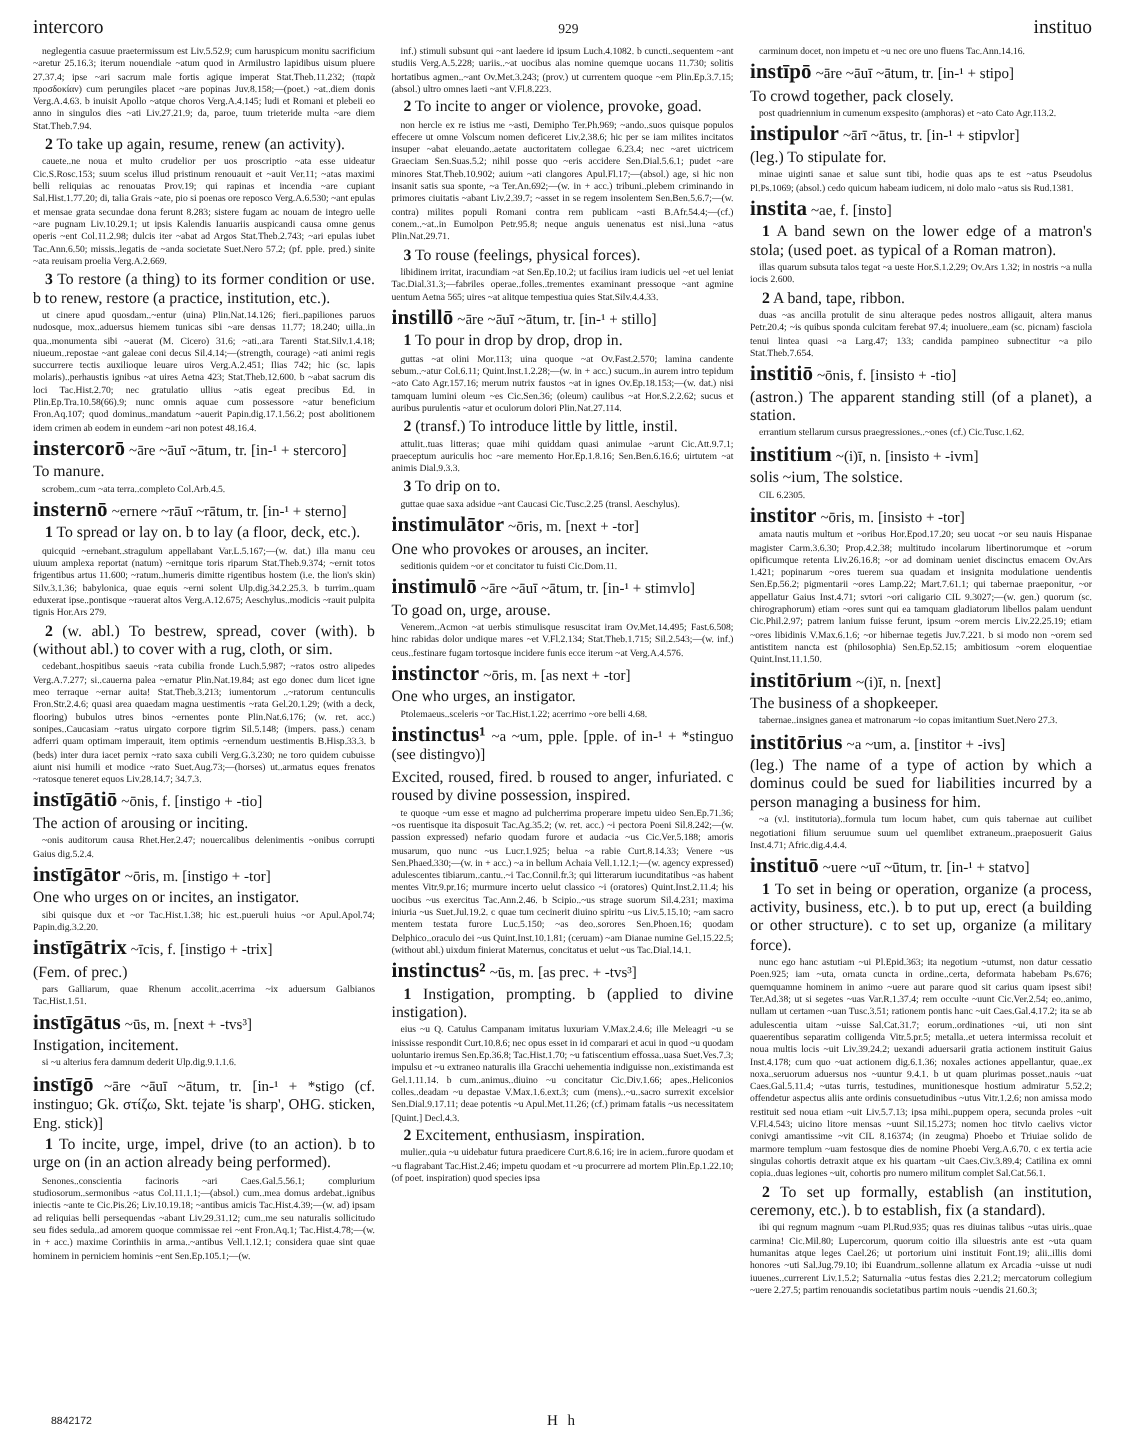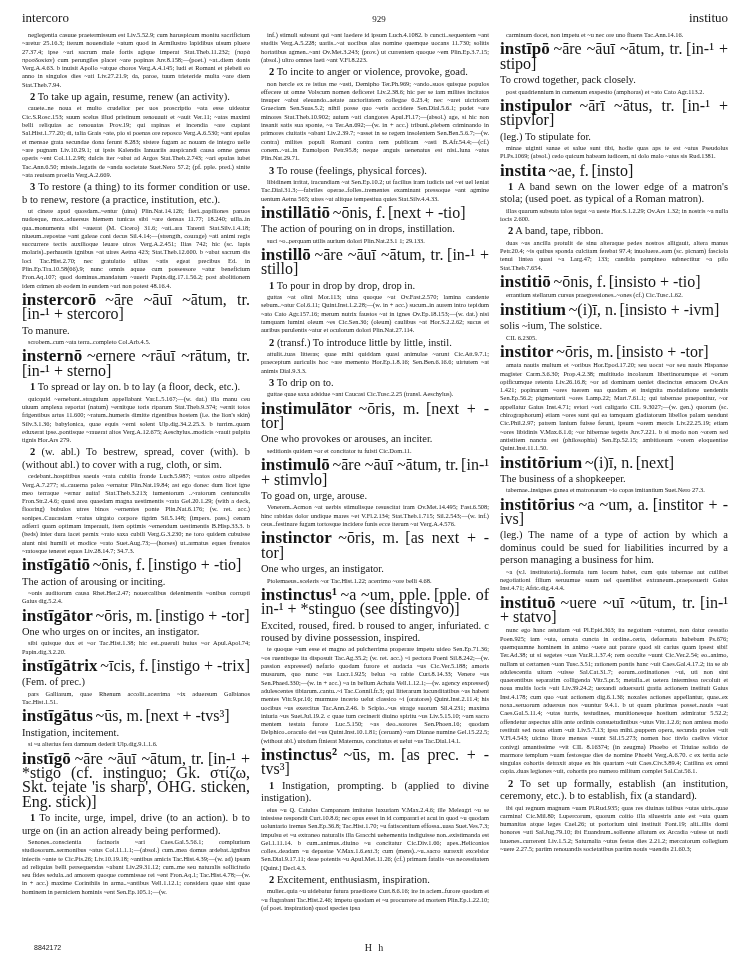--- a/index.html
+++ b/index.html
@@ -13,22 +13,22 @@
   }
   .rh-word { font-weight: normal; font-size: 13px; }
   .rh-page { font-size: 9px; }
   .columns {
     position: absolute; top: 30px; left: 22px; width: 706px;
     display: flex; justify-content: space-between;
   }
   .col { width: 228px; }
   .entry { margin: 0 0 4px 0; }
   .hw-line { font-size: 10.5px; line-height: 12.4px; text-align: justify; }
-  .hw { font-weight: bold; font-size: 17px; letter-spacing: 0.1px; }
-  .gram { font-size: 16px; }
+  .hw { font-weight: bold; font-size: 14px; letter-spacing: 0.1px; }
+  .gram { font-size: 10px; }
   .sense { font-size: 10.5px; line-height: 12.4px; text-align: justify; margin-top: 2px; }
   .sense .num { font-weight: bold; }
   .indent { text-indent: 8px; }
   .cite {
     font-size: 6.4px; line-height: 8.3px; text-align: justify;
     text-indent: 6px; margin: 1px 0 2px 0;
   }
   .footer-left {
     position: absolute; left: 34px; top: 944px; font-size: 7px;
     font-family: "Liberation Sans", sans-serif;
@@ -94,25 +94,20 @@
         <div class="cite">Senones..conscientia facinoris ~ari Caes.Gal.5.56.1; complurium studiosorum..sermonibus ~atus Col.11.1.1;—(absol.) cum..mea domus ardebat..ignibus iniectis ~ante te Cic.Pis.26; Liv.10.19.18; ~antibus amicis Tac.Hist.4.39;—(w. ad) ipsam ad reliquias belli persequendas ~abant Liv.29.31.12; cum..me seu naturalis sollicitudo seu fides sedula..ad amorem quoque commissae rei ~ent Fron.Aq.1; Tac.Hist.4.78;—(w. in + acc.) maxime Corinthiis in arma..~antibus Vell.1.12.1; considera quae sint quae hominem in perniciem hominis ~ent Sen.Ep.105.1;—(w.</div>
       </div>
     </div>
   <div class="col" id="col-1">
       <div class="entry">
         <div class="cite">inf.) stimuli subsunt qui ~ant laedere id ipsum Luch.4.1082.  b cuncti..sequentem ~ant studiis Verg.A.5.228; uariis..~at uocibus alas nomine quemque uocans 11.730; solitis hortatibus agmen..~ant Ov.Met.3.243; (prov.) ut currentem quoque ~em Plin.Ep.3.7.15; (absol.) ultro omnes laeti ~ant V.Fl.8.223.</div>
         <div class="sense indent"><span class="num">2</span> <span>To incite to anger or violence, provoke, goad.</span></div>
         <div class="cite">non hercle ex re istius me ~asti, Demipho Ter.Ph.969; ~ando..suos quisque populos effecere ut omne Volscum nomen deficeret Liv.2.38.6; hic per se iam milites incitatos insuper ~abat eleuando..aetate auctoritatem collegae 6.23.4; nec ~aret uictricem Graeciam Sen.Suas.5.2; nihil posse quo ~eris accidere Sen.Dial.5.6.1; pudet ~are minores Stat.Theb.10.902; auium ~ati clangores Apul.Fl.17;—(absol.) age, si hic non insanit satis sua sponte, ~a Ter.An.692;—(w. in + acc.) tribuni..plebem criminando in primores ciuitatis ~abant Liv.2.39.7; ~asset in se regem insolentem Sen.Ben.5.6.7;—(w. contra) milites populi Romani contra rem publicam ~asti B.Afr.54.4;—(cf.) conem..~at..in Eumolpon Petr.95.8; neque anguis uenenatus est nisi..luna ~atus Plin.Nat.29.71.</div>
         <div class="sense indent"><span class="num">3</span> <span>To rouse (feelings, physical forces).</span></div>
         <div class="cite">libidinem irritat, iracundiam ~at Sen.Ep.10.2; ut facilius iram iudicis uel ~et uel leniat Tac.Dial.31.3;—fabriles operae..folles..trementes examinant pressoque ~ant agmine uentum Aetna 565; uires ~at alitque tempestiua quies Stat.Silv.4.4.33.</div>
-      </div>
-      <div class="entry">
-        <div class="hw-line"><span class="hw">instillātiō</span> <span class="gram">~ōnis, f.</span> <span class="gram">[next + -tio]</span> </div>
-        <div class="sense"><span>The action of pouring on in drops, instillation.</span></div>
-        <div class="cite">suci ~o..perquam utilis aurium dolori Plin.Nat.23.1 1; 29.133.</div>
       </div>
       <div class="entry">
         <div class="hw-line"><span class="hw">instillō</span> <span class="gram">~āre ~āuī ~ātum, tr.</span> <span class="gram">[in-¹ + stillo]</span> </div>
         <div class="sense indent"><span class="num">1</span> <span>To pour in drop by drop, drop in.</span></div>
         <div class="cite">guttas ~at olini Mor.113; uina quoque ~at Ov.Fast.2.570; lamina candente sebum..~atur Col.6.11; Quint.Inst.1.2.28;—(w. in + acc.) sucum..in aurem intro tepidum ~ato Cato Agr.157.16; merum nutrix faustos ~at in ignes Ov.Ep.18.153;—(w. dat.) nisi tamquam lumini oleum ~es Cic.Sen.36; (oleum) caulibus ~at Hor.S.2.2.62; sucus et auribus purulentis ~atur et oculorum dolori Plin.Nat.27.114.</div>
         <div class="sense indent"><span class="num">2</span> <span>(transf.) To introduce little by little, instil.</span></div>
         <div class="cite">attulit..tuas litteras; quae mihi quiddam quasi animulae ~arunt Cic.Att.9.7.1; praeceptum auriculis hoc ~are memento Hor.Ep.1.8.16; Sen.Ben.6.16.6; uirtutem ~at animis Dial.9.3.3.</div>
         <div class="sense indent"><span class="num">3</span> <span>To drip on to.</span></div>
         <div class="cite">guttae quae saxa adsidue ~ant Caucasi Cic.Tusc.2.25 (transl. Aeschylus).</div>
       </div>
@@ -160,20 +155,21 @@
       </div>
       <div class="entry">
         <div class="hw-line"><span class="hw">instita</span> <span class="gram">~ae, f.</span> <span class="gram">[insto]</span> </div>
         <div class="sense indent"><span class="num">1</span> <span>A band sewn on the lower edge of a matron's stola; (used poet. as typical of a Roman matron).</span></div>
         <div class="cite">illas quarum subsuta talos tegat ~a ueste Hor.S.1.2.29; Ov.Ars 1.32; in nostris ~a nulla iocis 2.600.</div>
         <div class="sense indent"><span class="num">2</span> <span>A band, tape, ribbon.</span></div>
         <div class="cite">duas ~as ancilla protulit de sinu alteraque pedes nostros alligauit, altera manus Petr.20.4; ~is quibus sponda culcitam ferebat 97.4; inuoluere..eam (sc. picnam) fasciola tenui lintea quasi ~a Larg.47; 133; candida pampineo subnectitur ~a pilo Stat.Theb.7.654.</div>
       </div>
       <div class="entry">
         <div class="hw-line"><span class="hw">institiō</span> <span class="gram">~ōnis, f.</span> <span class="gram">[insisto + -tio]</span> </div>
+        <div class="sense"><span>(astron.) The apparent standing still (of a planet), a station.</span></div>
         <div class="cite">errantium stellarum cursus praegressiones..~ones (cf.) Cic.Tusc.1.62.</div>
       </div>
       <div class="entry">
         <div class="hw-line"><span class="hw">institium</span> <span class="gram">~(i)ī, n.</span> <span class="gram">[insisto + -ivm]</span> </div>
         <div class="sense"><span>solis ~ium, The solstice.</span></div>
         <div class="cite">CIL 6.2305.</div>
       </div>
       <div class="entry">
         <div class="hw-line"><span class="hw">institor</span> <span class="gram">~ōris, m.</span> <span class="gram">[insisto + -tor]</span> </div>
         <div class="cite">amata nautis multum et ~oribus Hor.Epod.17.20; seu uocat ~or seu nauis Hispanae magister Carm.3.6.30; Prop.4.2.38; multitudo incolarum libertinorumque et ~orum opificumque retenta Liv.26.16.8; ~or ad dominam ueniet discinctus emacem Ov.Ars 1.421; popinarum ~ores tuerem sua quadam et insignita modulatione uendentis Sen.Ep.56.2; pigmentarii ~ores Lamp.22; Mart.7.61.1; qui tabernae praeponitur, ~or appellatur Gaius Inst.4.71; svtori ~ori caligario CIL 9.3027;—(w. gen.) quorum (sc. chirographorum) etiam ~ores sunt qui ea tamquam gladiatorum libellos palam uendunt Cic.Phil.2.97; patrem lanium fuisse ferunt, ipsum ~orem mercis Liv.22.25.19; etiam ~ores libidinis V.Max.6.1.6; ~or hibernae tegetis Juv.7.221.  b si modo non ~orem sed antistitem nancta est (philosophia) Sen.Ep.52.15; ambitiosum ~orem eloquentiae Quint.Inst.11.1.50.</div>
@@ -183,20 +179,21 @@
         <div class="sense"><span>The business of a shopkeeper.</span></div>
         <div class="cite">tabernae..insignes ganea et matronarum ~io copas imitantium Suet.Nero 27.3.</div>
       </div>
       <div class="entry">
         <div class="hw-line"><span class="hw">institōrius</span> <span class="gram">~a ~um, a.</span> <span class="gram">[institor + -ivs]</span> </div>
         <div class="sense"><span>(leg.) The name of a type of action by which a dominus could be sued for liabilities incurred by a person managing a business for him.</span></div>
         <div class="cite">~a (v.l. institutoria)..formula tum locum habet, cum quis tabernae aut cuilibet negotiationi filium seruumue suum uel quemlibet extraneum..praeposuerit Gaius Inst.4.71; Afric.dig.4.4.4.</div>
       </div>
       <div class="entry">
         <div class="hw-line"><span class="hw">instituō</span> <span class="gram">~uere ~uī ~ūtum, tr.</span> <span class="gram">[in-¹ + statvo]</span> </div>
+        <div class="sense indent"><span class="num">1</span> <span>To set in being or operation, organize (a process, activity, business, etc.).  b to put up, erect (a building or other structure).  c to set up, organize (a military force).</span></div>
         <div class="cite">nunc ego hanc astutiam ~ui Pl.Epid.363; ita negotium ~utumst, non datur cessatio Poen.925; iam ~uta, ornata cuncta in ordine..certa, deformata habebam Ps.676; quemquamne hominem in animo ~uere aut parare quod sit carius quam ipsest sibi! Ter.Ad.38; ut si segetes ~uas Var.R.1.37.4; rem occulte ~uunt Cic.Ver.2.54; eo..animo, nullam ut certamen ~uan Tusc.3.51; rationem pontis hanc ~uit Caes.Gal.4.17.2; ita se ab adulescentia uitam ~uisse Sal.Cat.31.7; eorum..ordinationes ~ui, uti non sint quaerentibus separatim colligenda Vitr.5.pr.5; metalla..et uetera intermissa recoluit et noua multis locis ~uit Liv.39.24.2; uexandi aduersarii gratia actionem instituit Gaius Inst.4.178; cum quo ~uat actionem dig.6.1.36; noxales actiones appellantur, quae..ex noxa..seruorum aduersus nos ~uuntur 9.4.1.  b ut quam plurimas posset..nauis ~uat Caes.Gal.5.11.4; ~utas turris, testudines, munitionesque hostium admiratur 5.52.2; offendetur aspectus aliis ante ordinis consuetudinibus ~utus Vitr.1.2.6; non amissa modo restituit sed noua etiam ~uit Liv.5.7.13; ipsa mihi..puppem opera, secunda proles ~uit V.Fl.4.543; uicino litore mensas ~uunt Sil.15.273; nomen hoc titvlo caelivs victor conivgi amantissime ~vit CIL 8.16374; (in zeugma) Phoebo et Triuiae solido de marmore templum ~uam festosque dies de nomine Phoebi Verg.A.6.70.  c ex tertia acie singulas cohortis detraxit atque ex his quartam ~uit Caes.Civ.3.89.4; Catilina ex omni copia..duas legiones ~uit, cohortis pro numero militum complet Sal.Cat.56.1.</div>
         <div class="sense indent"><span class="num">2</span> <span>To set up formally, establish (an institution, ceremony, etc.).  b to establish, fix (a standard).</span></div>
         <div class="cite">ibi qui regnum magnum ~uam Pl.Rud.935; quas res diuinas talibus ~utas uiris..quae carmina! Cic.Mil.80; Lupercorum, quorum coitio illa siluestris ante est ~uta quam humanitas atque leges Cael.26; ut portorium uini instituit Font.19; alii..illis domi honores ~uti Sal.Jug.79.10; ibi Euandrum..sollenne allatum ex Arcadia ~uisse ut nudi iuuenes..currerent Liv.1.5.2; Saturnalia ~utus festas dies 2.21.2; mercatorum collegium ~uere 2.27.5; partim renouandis societatibus partim nouis ~uendis 21.60.3;</div>
       </div>
     </div>
 </div>
 
 <div class="footer-left">8842172</div>
 <div class="footer-sig">H h</div>
 

